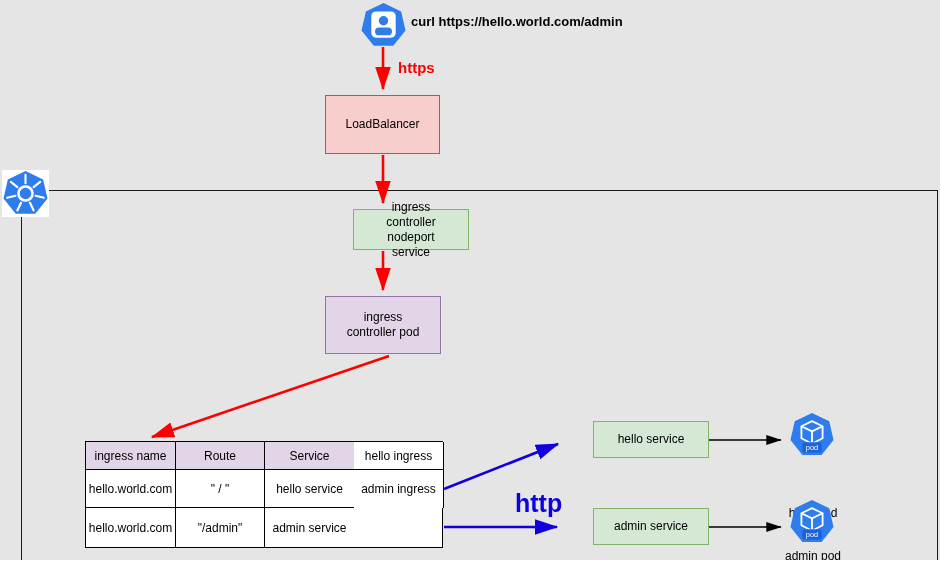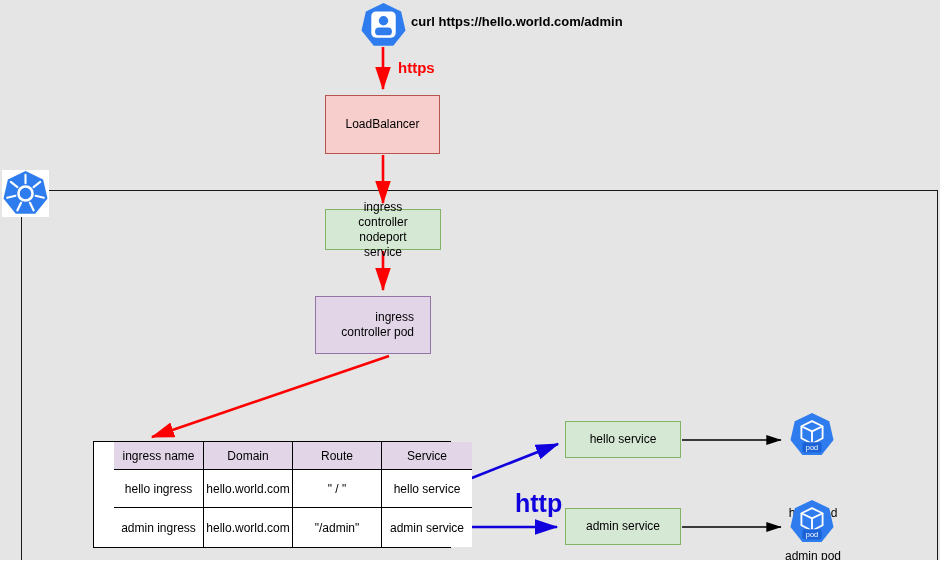--- a/index.html
+++ b/index.html
@@ -13,39 +13,39 @@
   .cluster{
     position:absolute;left:21px;top:190px;width:915px;height:382px;
     border:1px solid #1a1a1a;background:transparent;
   }
   
   .node{
     position:absolute;display:flex;align-items:center;justify-content:center;
     text-align:center;font-size:12px;line-height:1.25;padding:16px;box-sizing:border-box;
   }
   .box-red   {background:#f8cecc;border:1px solid #b85450;}
-  .box-green {background:#d5e8d4;border:1px solid #82b366;}
+  .box-green {background:#d5e8d4;border:1px solid #82b366;margin-left:28px;}
   .box-purple{background:#e1d5e7;border:1px solid #9673a6;}
   .n-loadbalancer{left:325px;top:95px;width:115px;height:59px;}
   .n-nodeport    {left:325px;top:209px;width:116px;height:41px;}
-  .n-ingresspod  {left:315px;top:296px;width:116px;height:58px;text-align:right;}
+  .n-ingresspod  {left:325px;top:296px;width:116px;height:58px;}
   .n-helloservice{left:565px;top:421px;width:116px;height:37px;}
   .n-adminservice{left:565px;top:508px;width:116px;height:37px;}
   
   .curl-label{left:411px;top:14px;font-weight:bold;font-size:13px;white-space:nowrap;}
   .https-label{left:398px;top:59px;font-weight:bold;font-size:15px;color:#ff0000;}
   .http-label {left:481px;top:489px;font-weight:bold;font-size:25px;color:#0f00dd;margin-left:34px;}
   .pod-label{position:absolute;width:90px;text-align:center;font-size:12px;}
   .pod-label.hello{left:768px;top:462px;margin-top:44px;}
   .pod-label.admin{left:768px;top:549px;}
   
   .itable{
-    position:absolute;left:93px;top:441px;width:358px;
+    position:absolute;left:85px;top:441px;width:358px;
     display:grid;grid-template-columns:90px 89px 89px 90px;grid-template-rows:28px 38px 39px;
-    border:1px solid #000;box-sizing:border-box;background:#fff;font-size:12px;padding-left:20px;
+    border:1px solid #000;box-sizing:border-box;background:#fff;font-size:12px;
   }
   .tcell{
     display:flex;align-items:center;justify-content:center;text-align:center;
     border-right:1px solid #000;border-bottom:1px solid #000;box-sizing:border-box;
     background:#fff;white-space:nowrap;
   }
   .tcell.lastcol{border-right:none;}
   .tcell.lastrow{border-bottom:none;}
   .tcell.th{background:#e1d5e7;}
 </style>
@@ -112,21 +112,20 @@
   <div class="abs http-label">http</div>
 
   <div class="node box-red n-loadbalancer">LoadBalancer</div>
   <div class="node box-green n-nodeport">ingress controller nodeport service</div>
   <div class="node box-purple n-ingresspod">ingress controller pod</div>
   <div class="node box-green n-helloservice">hello service</div>
   <div class="node box-green n-adminservice">admin service</div>
 
   <div class="itable">
     <div class="tcell th">ingress name</div>
-    <div class="tcell th">Domain</div>
     <div class="tcell th">Route</div>
     <div class="tcell th lastcol">Service</div>
 
     <div class="tcell">hello ingress</div>
     <div class="tcell">hello.world.com</div>
     <div class="tcell">" / "</div>
     <div class="tcell lastcol">hello service</div>
 
     <div class="tcell lastrow">admin ingress</div>
     <div class="tcell lastrow">hello.world.com</div>

